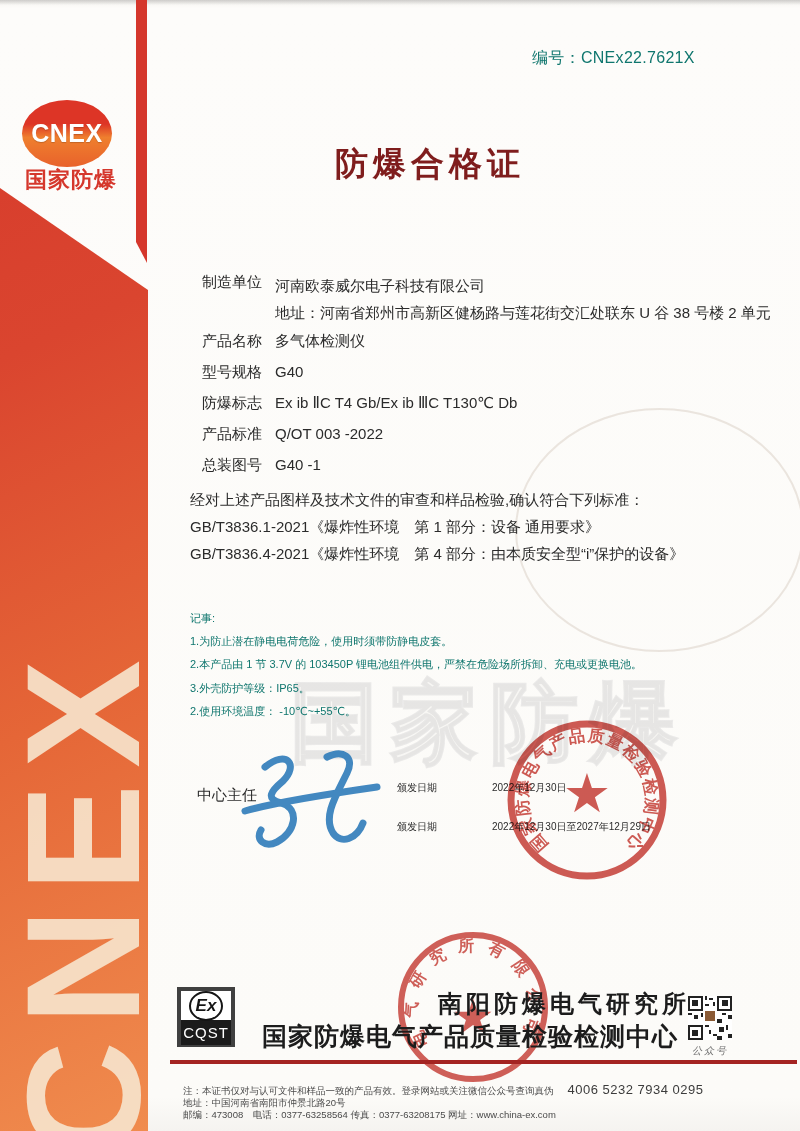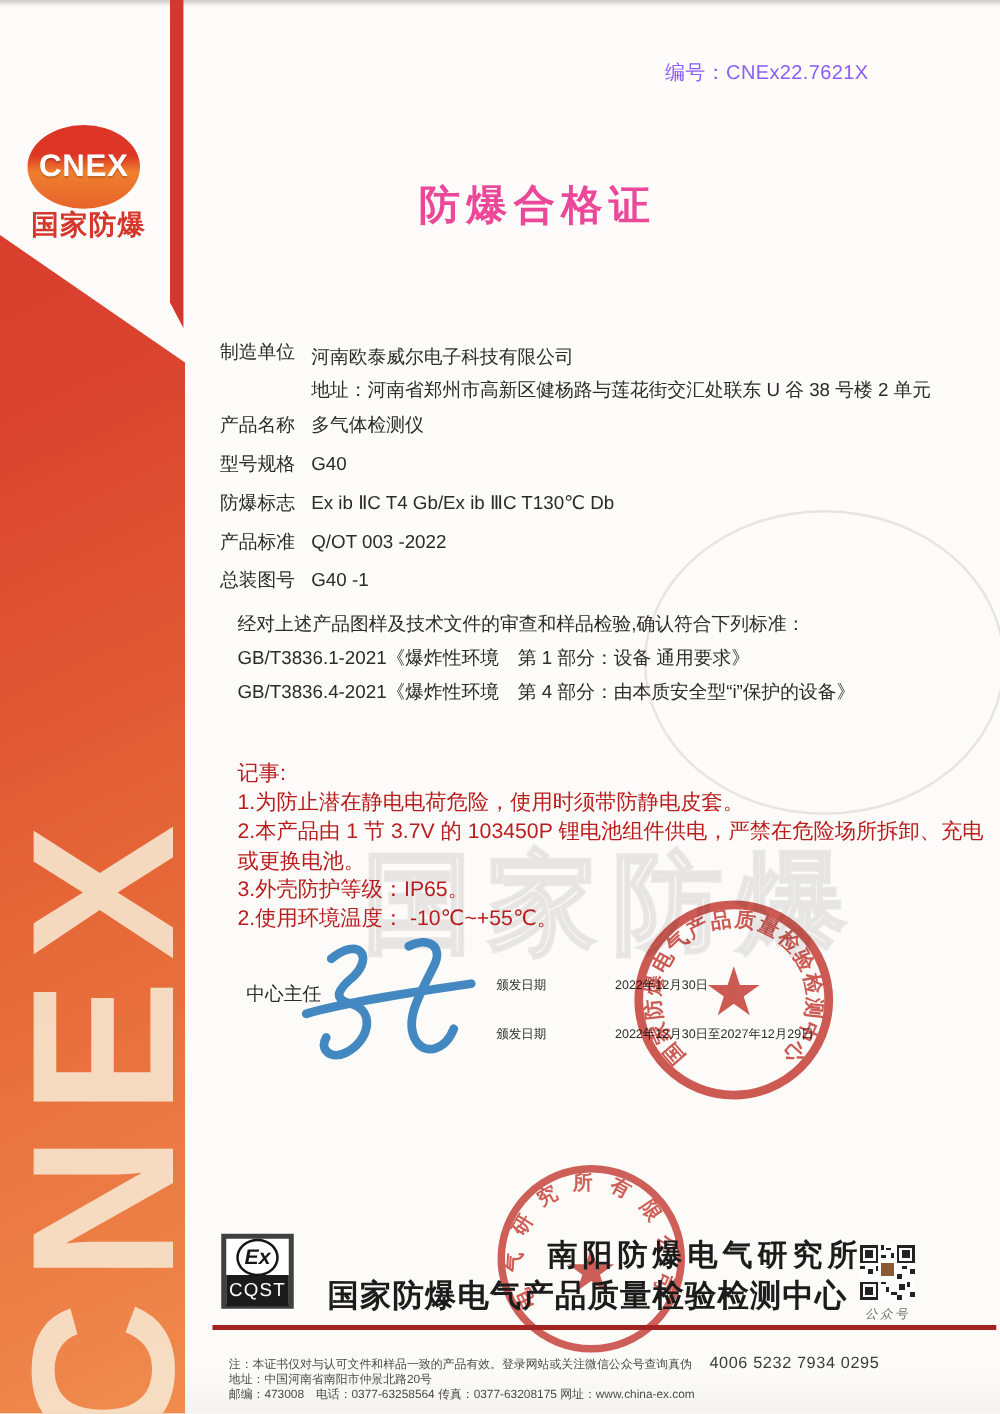--- a/index.html
+++ b/index.html
@@ -25,36 +25,36 @@
 
   
   .logo-ellipse{left:22px;top:100px;width:90px;height:67px;border-radius:50%;
     background:linear-gradient(180deg,#dd3526 0%,#dd3526 36%,#ef7f2e 56%,#e8622b 100%);
     display:flex;align-items:center;justify-content:center;
     color:#fff;font-weight:bold;font-size:25px;letter-spacing:.5px;
     text-shadow:0 1px 1px rgba(0,0,0,.18);}
   .logo-sub{left:24px;top:165px;width:94px;text-align:center;font-size:22px;
     font-weight:bold;color:#d5372c;letter-spacing:1px;}
 
-  .cert-no{left:532px;top:48px;font-size:16px;color:#8b5cf6;letter-spacing:.3px;}
+  .cert-no{left:532px;top:48px;font-size:16px;color:#0f766e;letter-spacing:.3px;}
   .title{left:190px;top:142px;width:480px;text-align:center;font-size:33px;
-    font-weight:bold;letter-spacing:5px;color:#ec4899;}
+    font-weight:bold;letter-spacing:5px;color:#7f1d1d;}
 
   
   .wm-circle{left:515px;top:408px;width:285px;height:240px;border-radius:50%;
     border:2px solid rgba(205,193,178,.38);}
   .wm-text{left:290px;top:664px;font-size:88px;font-weight:bold;letter-spacing:12px;
     color:rgba(150,150,158,.05);-webkit-text-stroke:2px rgba(140,140,148,.16);
     white-space:nowrap;}
 
-  .frow{position:absolute;left:176px;display:flex;font-size:15px;line-height:20px;color:#2b2b2b;}
+  .frow{position:absolute;left:202px;display:flex;font-size:15px;line-height:20px;color:#2b2b2b;}
   .flabel{width:73px;flex:none;}
   .fval2 div{line-height:27px;}
   .statement{left:190px;top:486px;font-size:15px;line-height:27px;color:#2b2b2b;}
-  .notes{left:190px;top:607px;font-size:17px;line-height:23.2px;color:#b91c1c;}
+  .notes{left:190px;top:607px;font-size:11px;line-height:23.2px;color:#0f766e;}
 
   .signer-label{left:197px;top:786px;font-size:15px;}
   .signature{left:235px;top:745px;}
   .issue-row{position:absolute;left:397px;display:flex;font-size:10px;}
   .ilabel{width:95px;flex:none;}
 
   .seal{mix-blend-mode:multiply;}
 
   
   .ex-mark{left:177px;top:987px;width:58px;height:60px;border:4px solid #404040;

